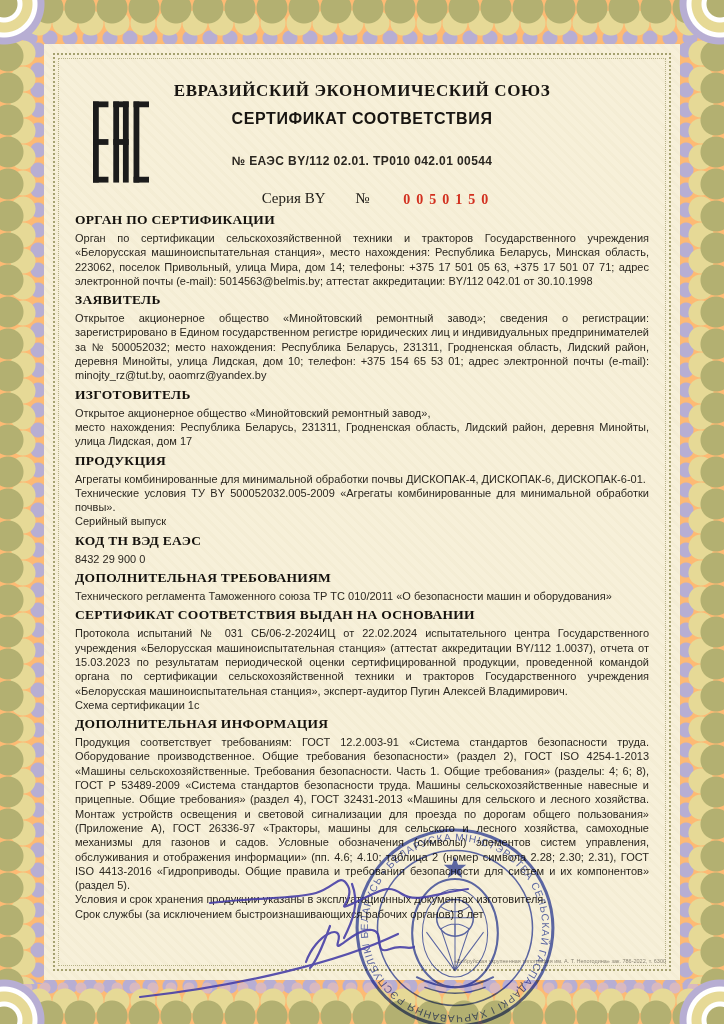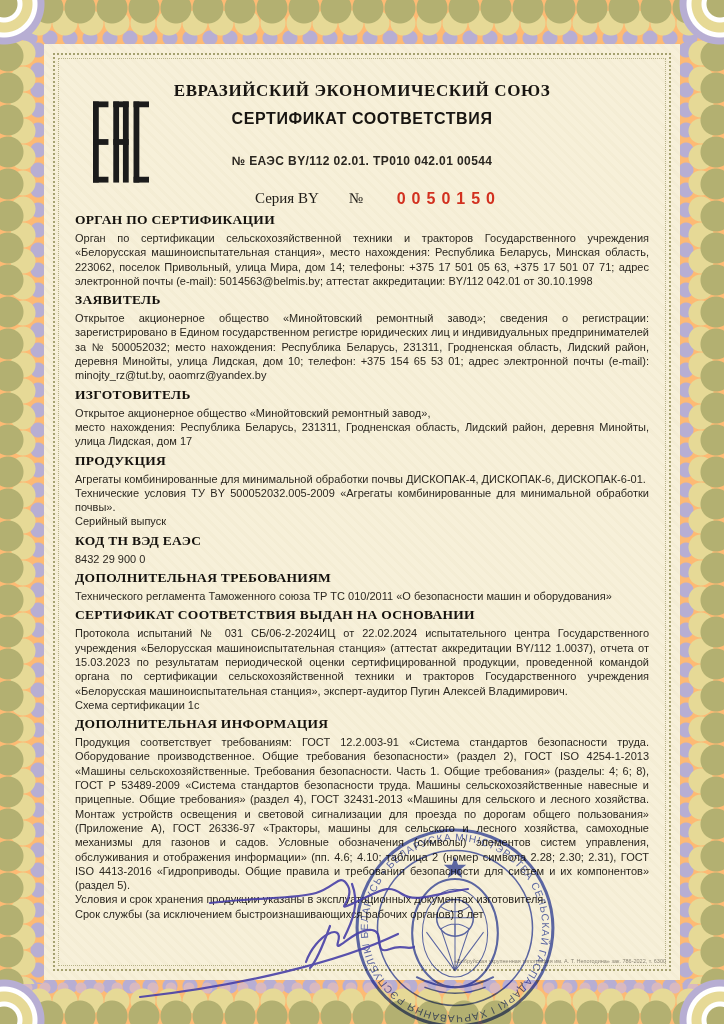--- a/index.html
+++ b/index.html
@@ -53,21 +53,21 @@
   .title{margin-top:16px;text-align:center;font-family:"Liberation Serif",serif;
          font-weight:bold;font-size:17px;letter-spacing:.6px;color:#181511;}
   .subtitle{margin-top:9px;text-align:center;font-family:Liberation Sans, sans-serif;
          font-weight:bold;font-size:16px;letter-spacing:.6px;color:#181511;}
   .numline{margin-top:26px;text-align:center;font-size:12px;font-weight:bold;
          letter-spacing:.4px;color:#2a2620;}
   .seriesline{margin-top:22px;text-align:center;font-family:"Liberation Serif",serif;
          font-size:15px;color:#1f1c17;}
   .serieslabel{margin-right:26px;margin-left:32px;}
   .nosign{margin-right:30px;}
-  .rednum{font-family:Liberation Sans, sans-serif;font-weight:bold;font-size:16px;
+  .rednum{font-family:Liberation Serif, serif;font-weight:bold;font-size:14px;
          letter-spacing:6px;color:#d2301f;vertical-align:-1px;}
 
   
   .sec{margin-top:4px;}
   .sec-h{margin:0 0 3px 0;font-family:"Liberation Serif",serif;font-weight:bold;
          font-size:13.5px;letter-spacing:.3px;color:#14110d;}
   .sec-p{margin:0;font-size:11px;line-height:14.3px;text-align:justify;color:#2b2720;}
 
   .imprint{position:absolute;right:14px;bottom:16px;font-size:5.5px;color:#8a8474;z-index:3;}
 

